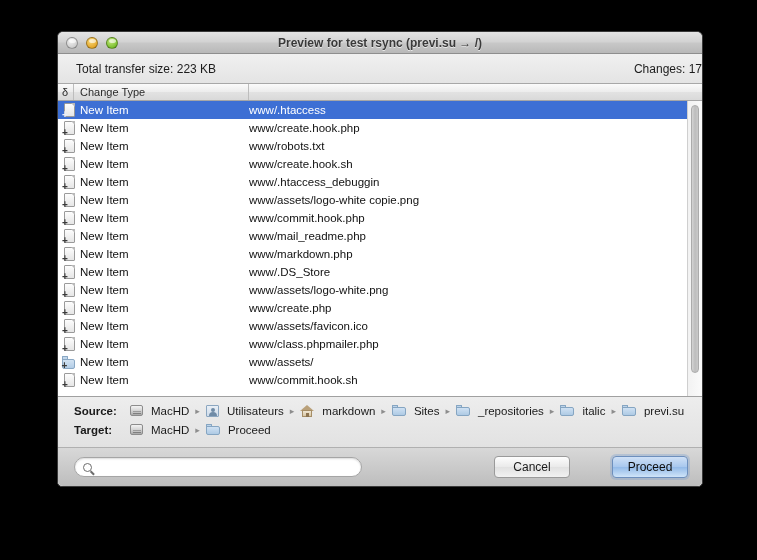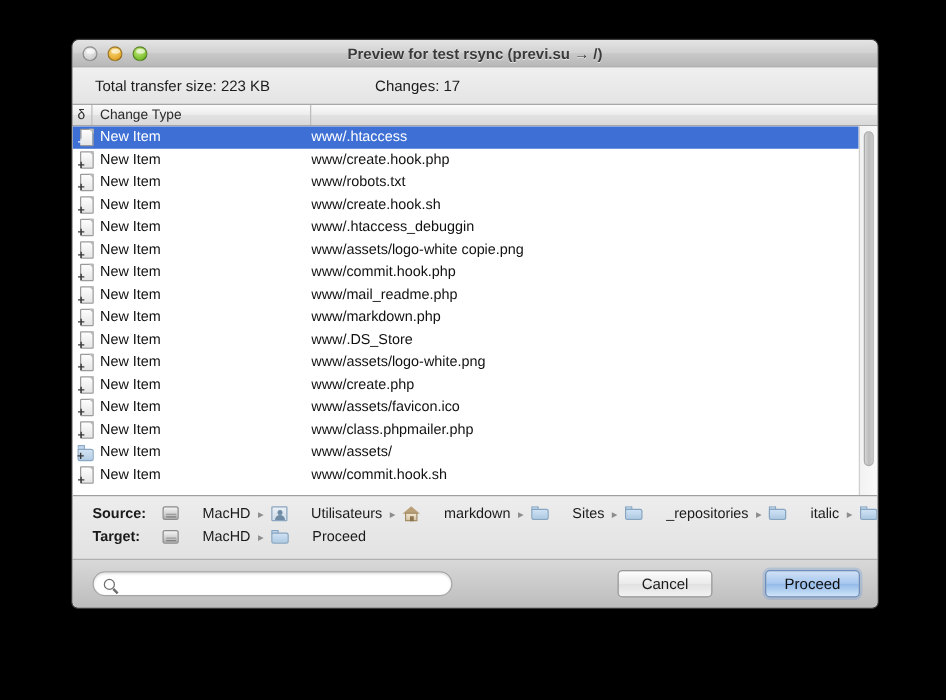--- a/index.html
+++ b/index.html
@@ -56,20 +56,21 @@
   }
 
   
   .summary {
     height: 30px; flex: none;
     background: linear-gradient(to bottom, #f0f0f0, #e4e4e4);
     border-bottom: 1px solid #a8a8a8;
     display: flex; align-items: center;
     font-size: 12px; color: #1c1c1c;
     padding-left: 18px;
+    justify-content: space-between;
   }
   .summary .chg { margin-left: 84px; }
 
   
   .list-header {
     height: 17px; flex: none;
     display: flex; align-items: stretch;
     background: linear-gradient(to bottom, #fbfbfb 0%, #ececec 50%, #e2e2e2 51%, #d9d9d9 100%);
     border-bottom: 1px solid #a6a6a6;
     font-size: 11px; color: #2b2b2b;
@@ -162,21 +163,21 @@
   .paths {
     flex: none;
     background: linear-gradient(to bottom, #ededed, #e2e2e2);
     border-bottom: 1px solid #b0b0b0;
     padding: 4px 10px 8px 16px;
     font-size: 11.5px; color: #1a1a1a;
   }
   .path-line { display: flex; align-items: center; height: 19px; }
   .path-label { font-weight: bold; width: 56px; flex: none; }
   .crumb { display: flex; align-items: center; }
-  .crumb .cname { margin-left: 19px; }
+  .crumb .cname { margin-left: 8px; }
   .sep { margin: 0 6px; color: #8d8d8d; font-size: 9px; }
 
   .ic-hd {
     width: 13px; height: 11px; border-radius: 2px;
     background: linear-gradient(to bottom, #f3f3f3 0%, #d2d2d2 55%, #a9a9a9 100%);
     border: 1px solid #8c8c8c; position: relative;
   }
   .ic-hd::after {
     content: ""; position: absolute; left: 2px; bottom: 1px;
     width: 8px; height: 1px; background: #7f7f7f;

